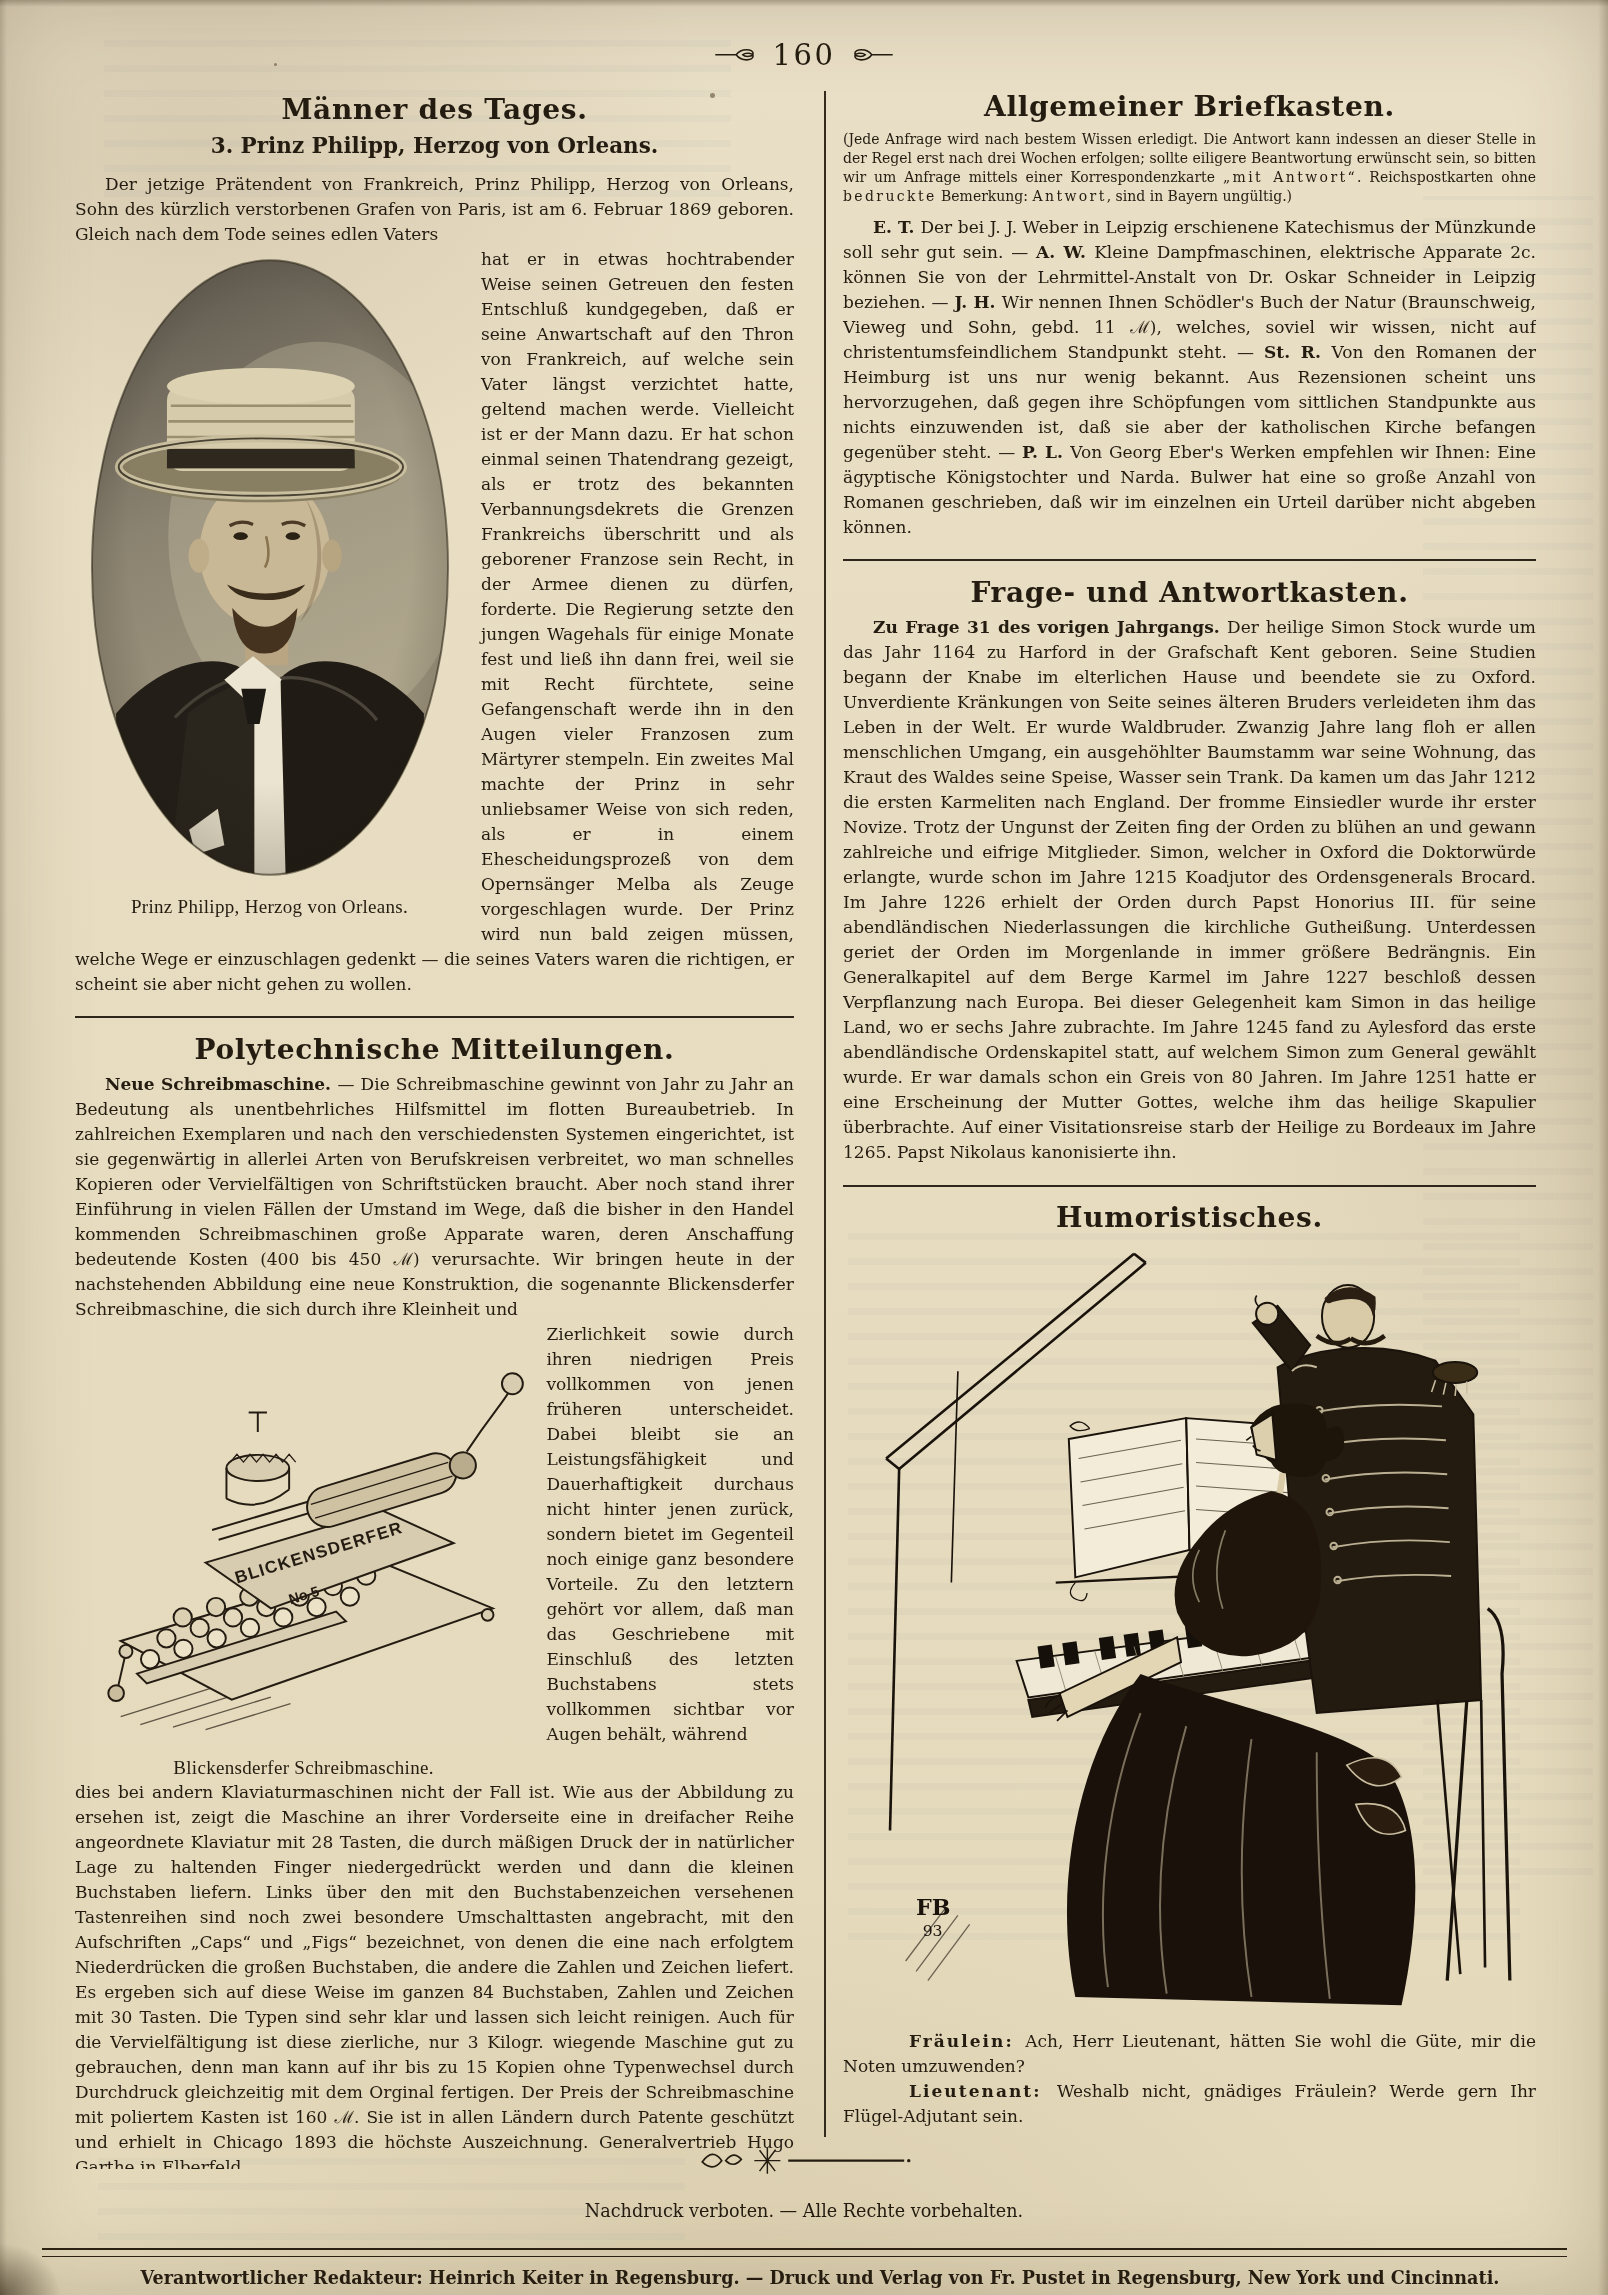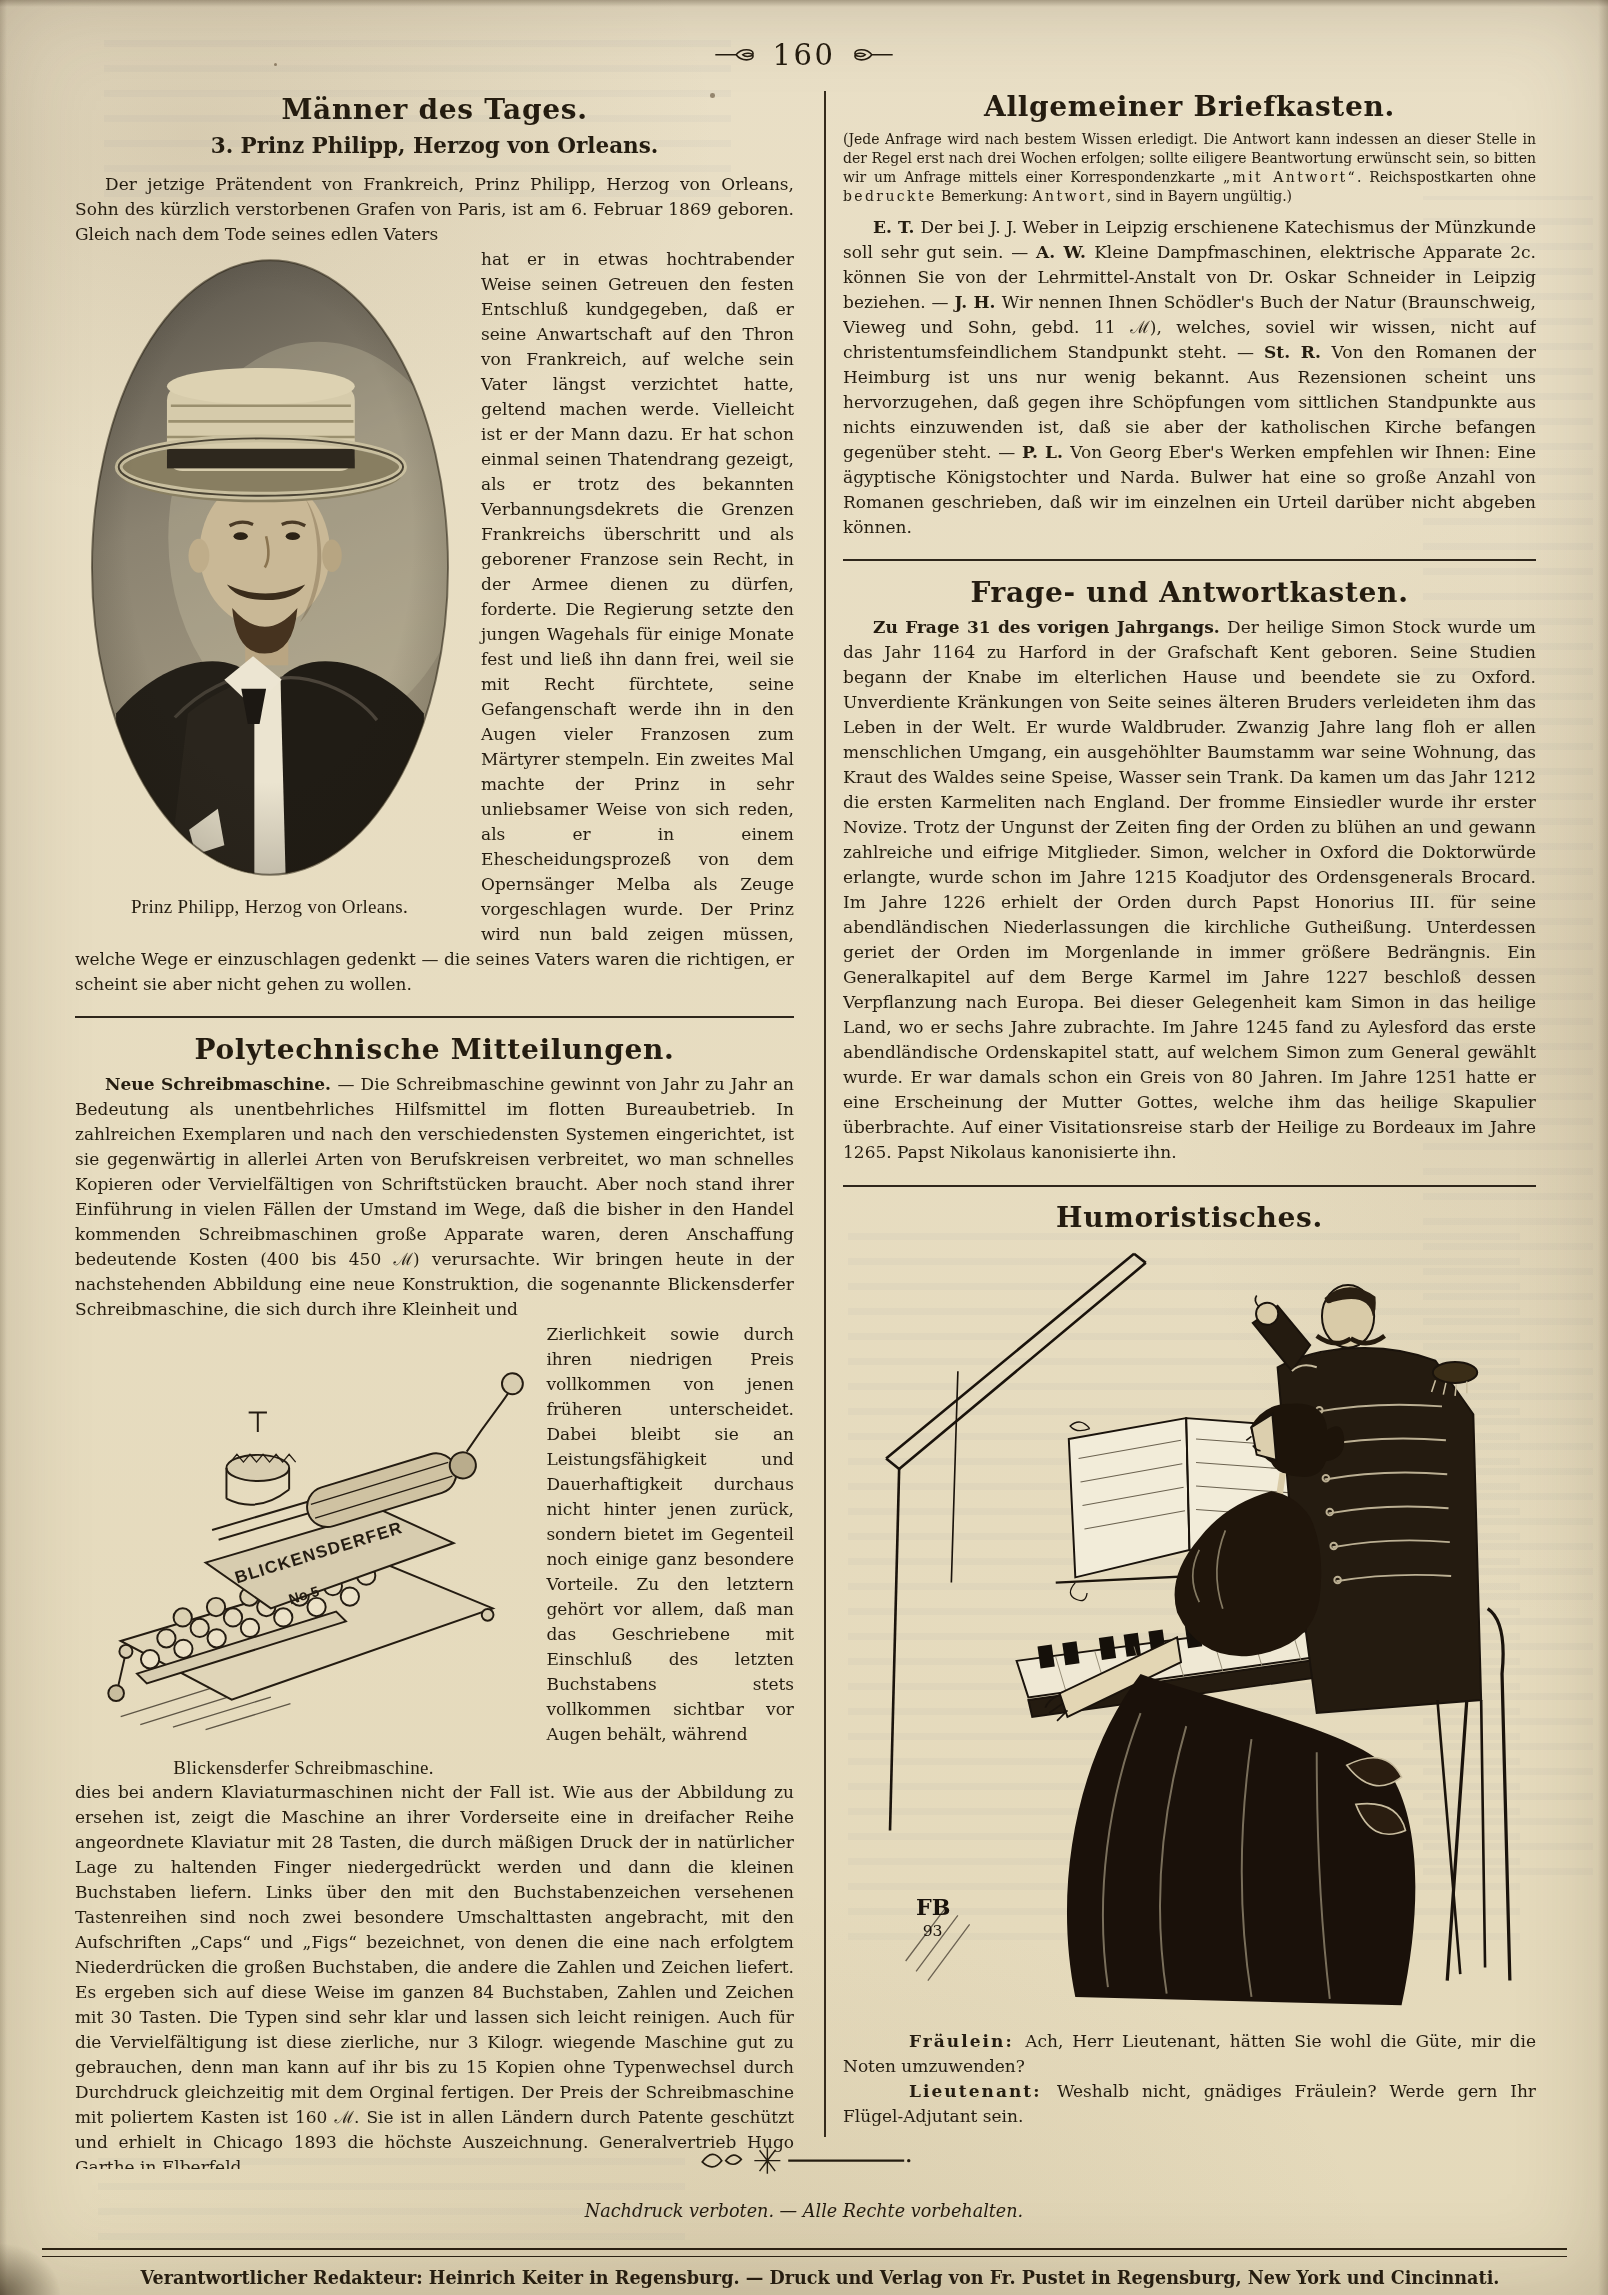--- a/index.html
+++ b/index.html
@@ -43,21 +43,21 @@
   figure{margin:0;}
   .fig-portrait{float:left;width:389px;margin:10.4px 17px 2.6px 0;text-align:center;}
   .fig-typewriter{float:left;width:457px;margin:11.7px 14.4px 0 0;text-align:center;}
   figcaption{font-family:"Liberation Serif",serif;font-size:19px;margin-top:9.1px;letter-spacing:0.3px;}
   .clear{clear:both;}
   .sig-row{display:flex;justify-content:space-between;font-size:17px;line-height:25px;
            padding:2.6px 46px 0 73px;}
   .fig-piano{width:659px;margin:9.1px auto 6.5px;}
   
   #ornament{position:absolute;top:2145px;left:0;width:100%;text-align:center;}
-  #notice{position:absolute;top:2201px;left:0;width:100%;text-align:center;font-size:17.6px;font-style:italic;}
+  #notice{position:absolute;top:2201px;left:0;width:100%;text-align:center;font-size:17.6px;}
   #footer-rule{position:absolute;left:42px;top:2248px;width:1525px;height:5.9px;
                border-top:2.6px solid #2b2214;border-bottom:1.3px solid #2b2214;}
   #imprint{position:absolute;top:2267px;left:16px;width:100%;text-align:center;
            font-size:17.6px;font-weight:bold;}
   .vignette{position:absolute;inset:0;pointer-events:none;
             box-shadow:inset 0 0 91px rgba(70,52,28,.22);}
 </style>
 </head>
 <body>
 

